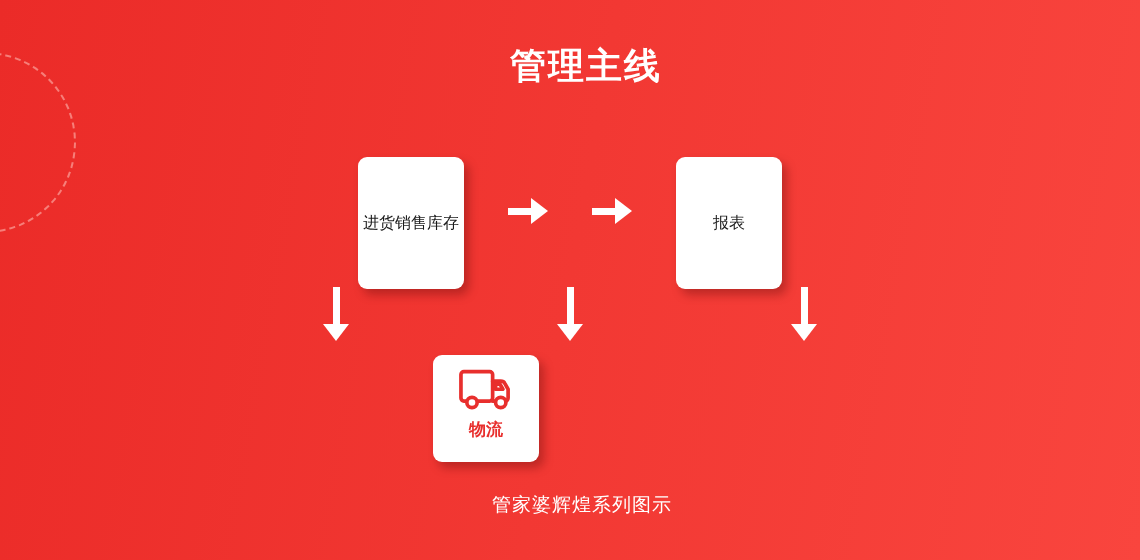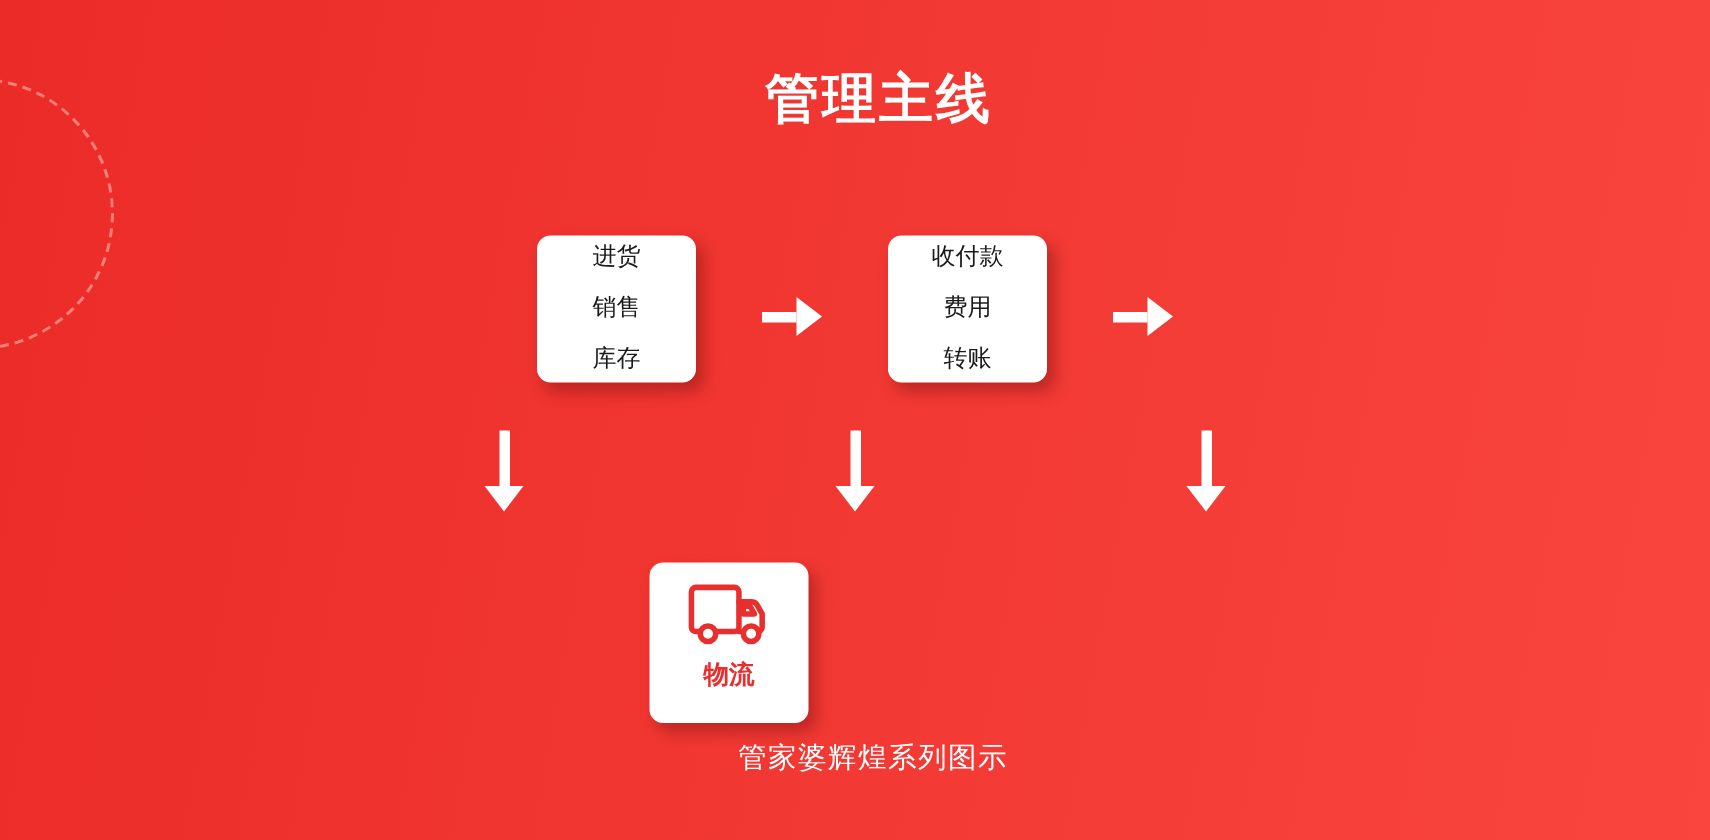--- a/index.html
+++ b/index.html
@@ -38,31 +38,31 @@
   .row{
     position:absolute;left:0;
     width:100%;
     display:flex;
     justify-content:center;
     align-items:flex-start;
     gap:44px;
   }
   .row-top{top:157px;}
   .row-mid{top:287px;}
-  .row-bottom{top:375px;font-family:Liberation Mono, monospace;}
+  .row-bottom{top:355px;font-family:Liberation Mono, monospace;}
   .card{
     width:106px;
     background:#ffffff;
     border-radius:9px;
     box-shadow:5px 6px 10px rgba(90,10,10,.35);
   }
   .text-card{
-    height:98px;
+    height:132px;
     display:flex;
-    flex-direction:column;
+    flex-direction:row;
     justify-content:center;
     align-items:center;
   }
   .text-card .line{
     color:#1a1a1a;
     font-size:16px;
     line-height:34px;
     white-space:nowrap;
   }
   .icon-card{
@@ -130,31 +130,29 @@
       <div class="line">进货</div>
       <div class="line">销售</div>
       <div class="line">库存</div>
     </div>
 
     <div class="arrow-right">
       <span class="stem"></span>
       <span class="head"></span>
     </div>
 
-    <div class="card text-card">
-      <div class="line">收付款</div>
-      <div class="line">费用</div>
-      <div class="line">转账</div>
-    </div>
 
     <div class="arrow-right">
       <span class="stem"></span>
       <span class="head"></span>
     </div>
 
+    <div class="card text-card">
+      <div class="line">报表</div>
+    </div>
   </div>
 
   <div class="row row-mid">
     <div class="cell">
       <div class="arrow-down">
         <span class="stem-v"></span>
         <span class="head-v"></span>
       </div>
     </div>
     <div class="spacer"></div>

